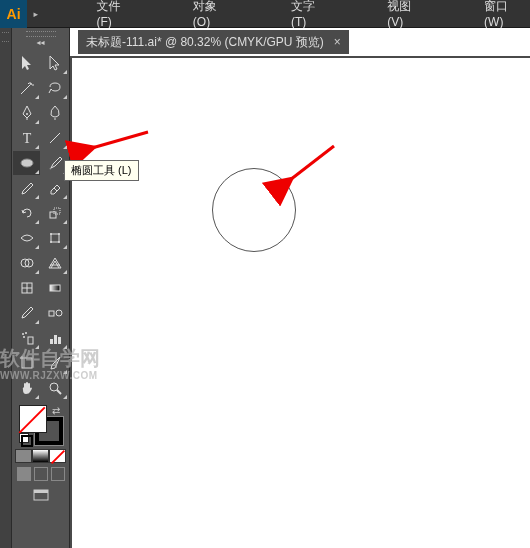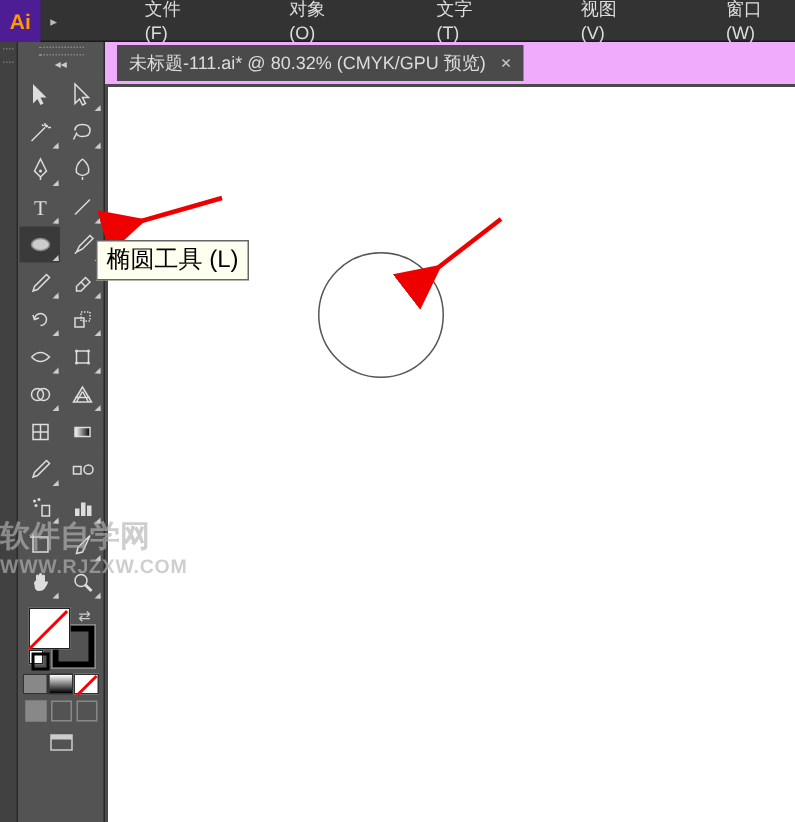--- a/index.html
+++ b/index.html
@@ -17,21 +17,21 @@
     .app-bar {
       height: 28px;
       background: #333333;
       display: flex;
       align-items: center;
       border-bottom: 1px solid #1a1a1a;
     }
     .app-logo {
       width: 28px;
       height: 28px;
-      background: #4c1d95;
+      background: #0c4a6e;
       color: #ff9a00;
       font-weight: bold;
       font-size: 14px;
       display: flex;
       align-items: center;
       justify-content: center;
     }
     .app-collapse {
       width: 18px;
       color: #bbb;
@@ -234,21 +234,21 @@
     
     
     .doc-area {
       flex: 1;
       display: flex;
       flex-direction: column;
       background: #4a4a4a;
     }
     .tab-bar {
       height: 28px;
-      background: #f0abfc;
+      background: #ffffff;
       display: flex;
       align-items: center;
       padding-left: 8px;
       text-align: center;
     }
     .doc-tab {
       height: 24px;
       background: #4a4a4a;
       color: #ddd;
       padding: 4px 8px;
@@ -294,40 +294,40 @@
     .arrow svg { overflow: visible; }
     
     
     .tooltip {
       position: absolute;
       left: 64px;
       top: 160px;
       background: #fffff0;
       border: 1px solid #666;
       padding: 2px 6px;
-      font-size: 16px;
+      font-size: 11px;
       color: #000;
       white-space: nowrap;
       z-index: 100;
     }
     
     
     .watermark {
       position: absolute;
       left: 0;
       top: 346px;
       color: rgba(180,180,180,0.65);
       font-size: 20px;
       font-weight: bold;
       line-height: 1.2;
       pointer-events: none;
       z-index: 50;
     }
     .watermark .line2 {
-      font-size: 13px;
+      font-size: 10px;
       letter-spacing: 0.5px;
     }
   </style>
 </head>
 <body>
 
 <div class="app-bar">
   <div class="app-logo">Ai</div>
   <div class="app-collapse">▸</div>
   <div class="menu-bar">

